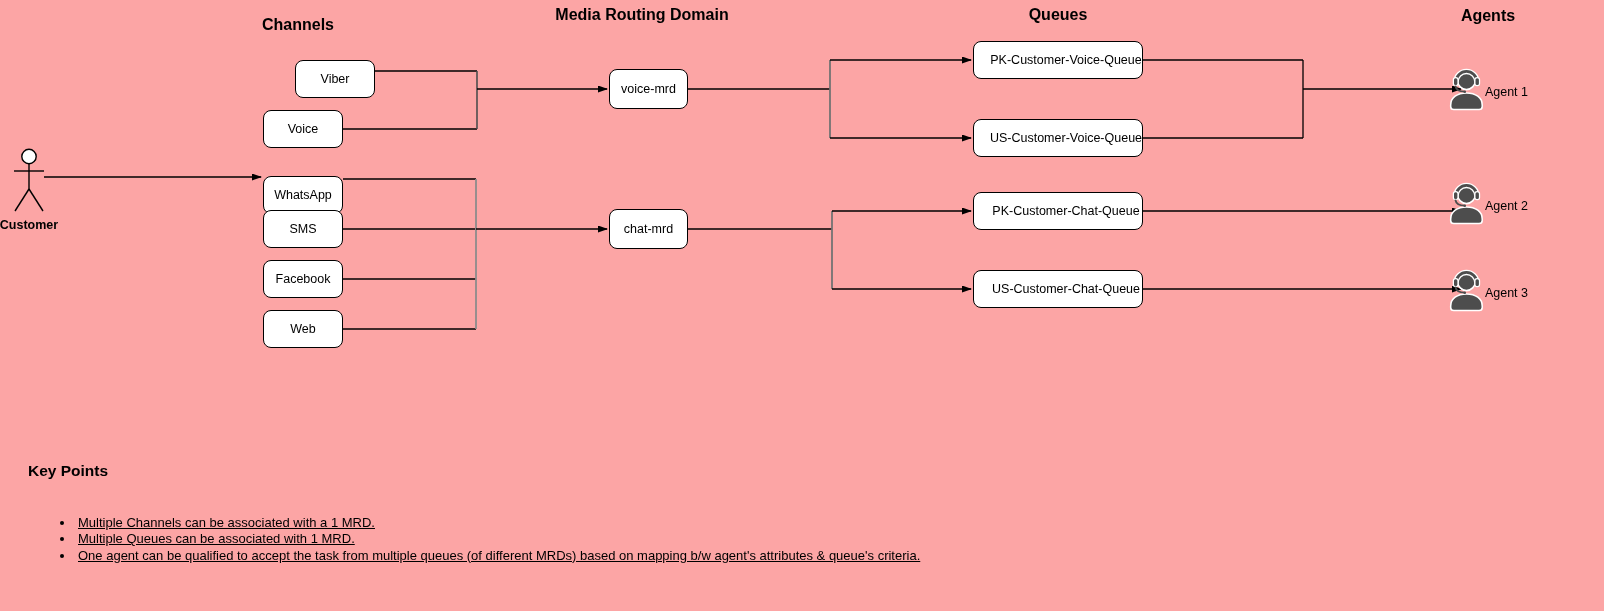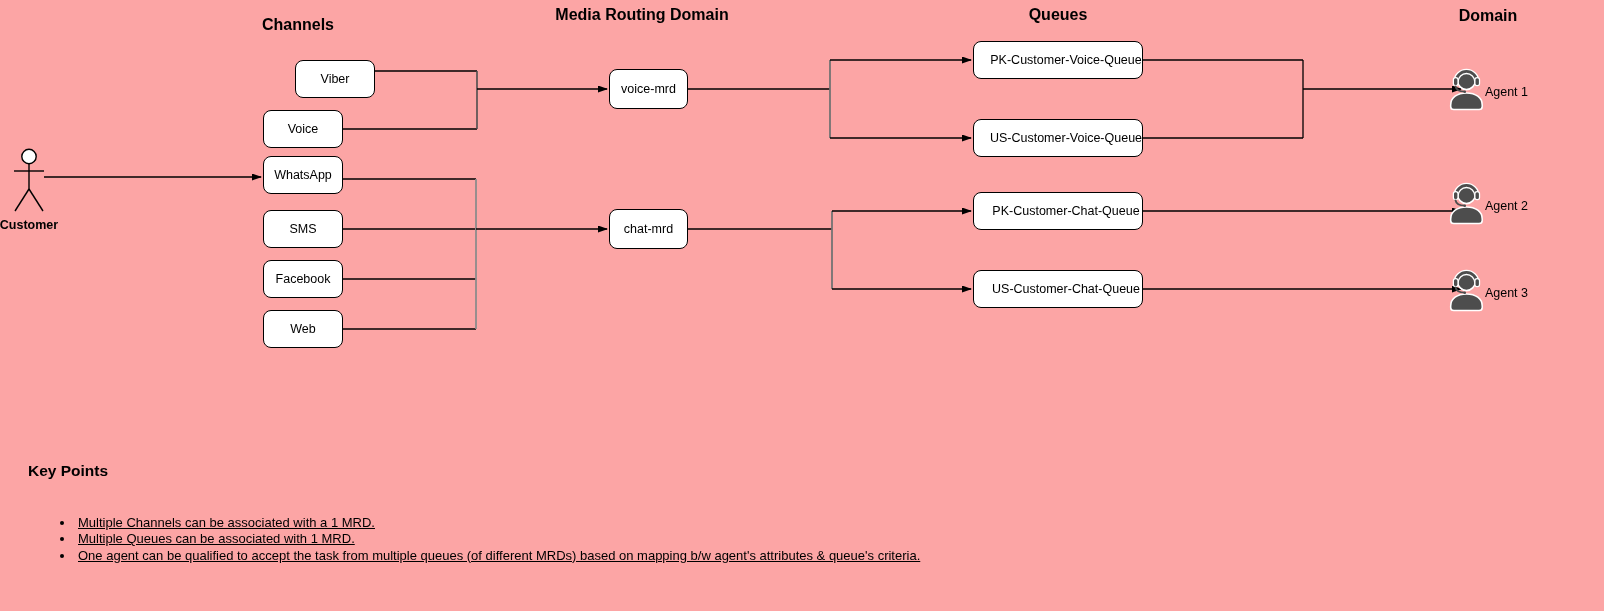--- a/index.html
+++ b/index.html
@@ -100,36 +100,36 @@
       <path d="M1303 89 H1461" stroke="#000" stroke-width="1.3" fill="none" marker-end="url(#arrow)"></path>
     </g>
 
     <path d="M1143 211 H1461" stroke="#000" stroke-width="1.3" fill="none" marker-end="url(#arrow)"></path>
     <path d="M1143 289 H1461" stroke="#000" stroke-width="1.3" fill="none" marker-end="url(#arrow)"></path>
   </svg>
 
   <div class="hdg" style="left:298px; top:16px;">Channels</div>
   <div class="hdg" style="left:642px; top:6px;">Media Routing Domain</div>
   <div class="hdg" style="left:1058px; top:6px;">Queues</div>
-  <div class="hdg" style="left:1488px; top:7px;">Domain</div>
+  <div class="hdg" style="left:1488px; top:7px;">Agents</div>
 
   <div class="actor-wrap" style="left:6px; top:147px; width:46px;">
     <svg width="40" height="66" viewBox="0 0 40 66">
       <circle cx="20" cy="9.5" r="7.2" fill="#fff" stroke="#000" stroke-width="1.4"></circle>
       <line x1="20" y1="16.7" x2="20" y2="42" stroke="#000" stroke-width="1.4"></line>
       <line x1="5" y1="24" x2="35" y2="24" stroke="#000" stroke-width="1.4"></line>
       <line x1="20" y1="42" x2="6" y2="64" stroke="#000" stroke-width="1.4"></line>
       <line x1="20" y1="42" x2="34" y2="64" stroke="#000" stroke-width="1.4"></line>
     </svg>
     <div class="actor-label">Customer</div>
   </div>
 
   <div class="node chan" style="left:263px; top:60px;margin-left:32px;">Viber</div>
   <div class="node chan" style="left:263px; top:110px;">Voice</div>
-  <div class="node chan" style="left:263px; top:156px;">WhatsApp</div>
+  <div class="node chan" style="left:263px; top:176px;">WhatsApp</div>
   <div class="node chan" style="left:263px; top:210px;">SMS</div>
   <div class="node chan" style="left:263px; top:260px;">Facebook</div>
   <div class="node chan" style="left:263px; top:310px;">Web</div>
 
   <div class="node mrd" style="left:609px; top:69px;">voice-mrd</div>
   <div class="node mrd" style="left:609px; top:209px;">chat-mrd</div>
 
   <div class="node queue" style="left:973px; top:41px;">PK-Customer-Voice-Queue</div>
   <div class="node queue" style="left:973px; top:192px;">PK-Customer-Chat-Queue</div>
   <div class="node queue" style="left:973px; top:119px;">US-Customer-Voice-Queue</div>

